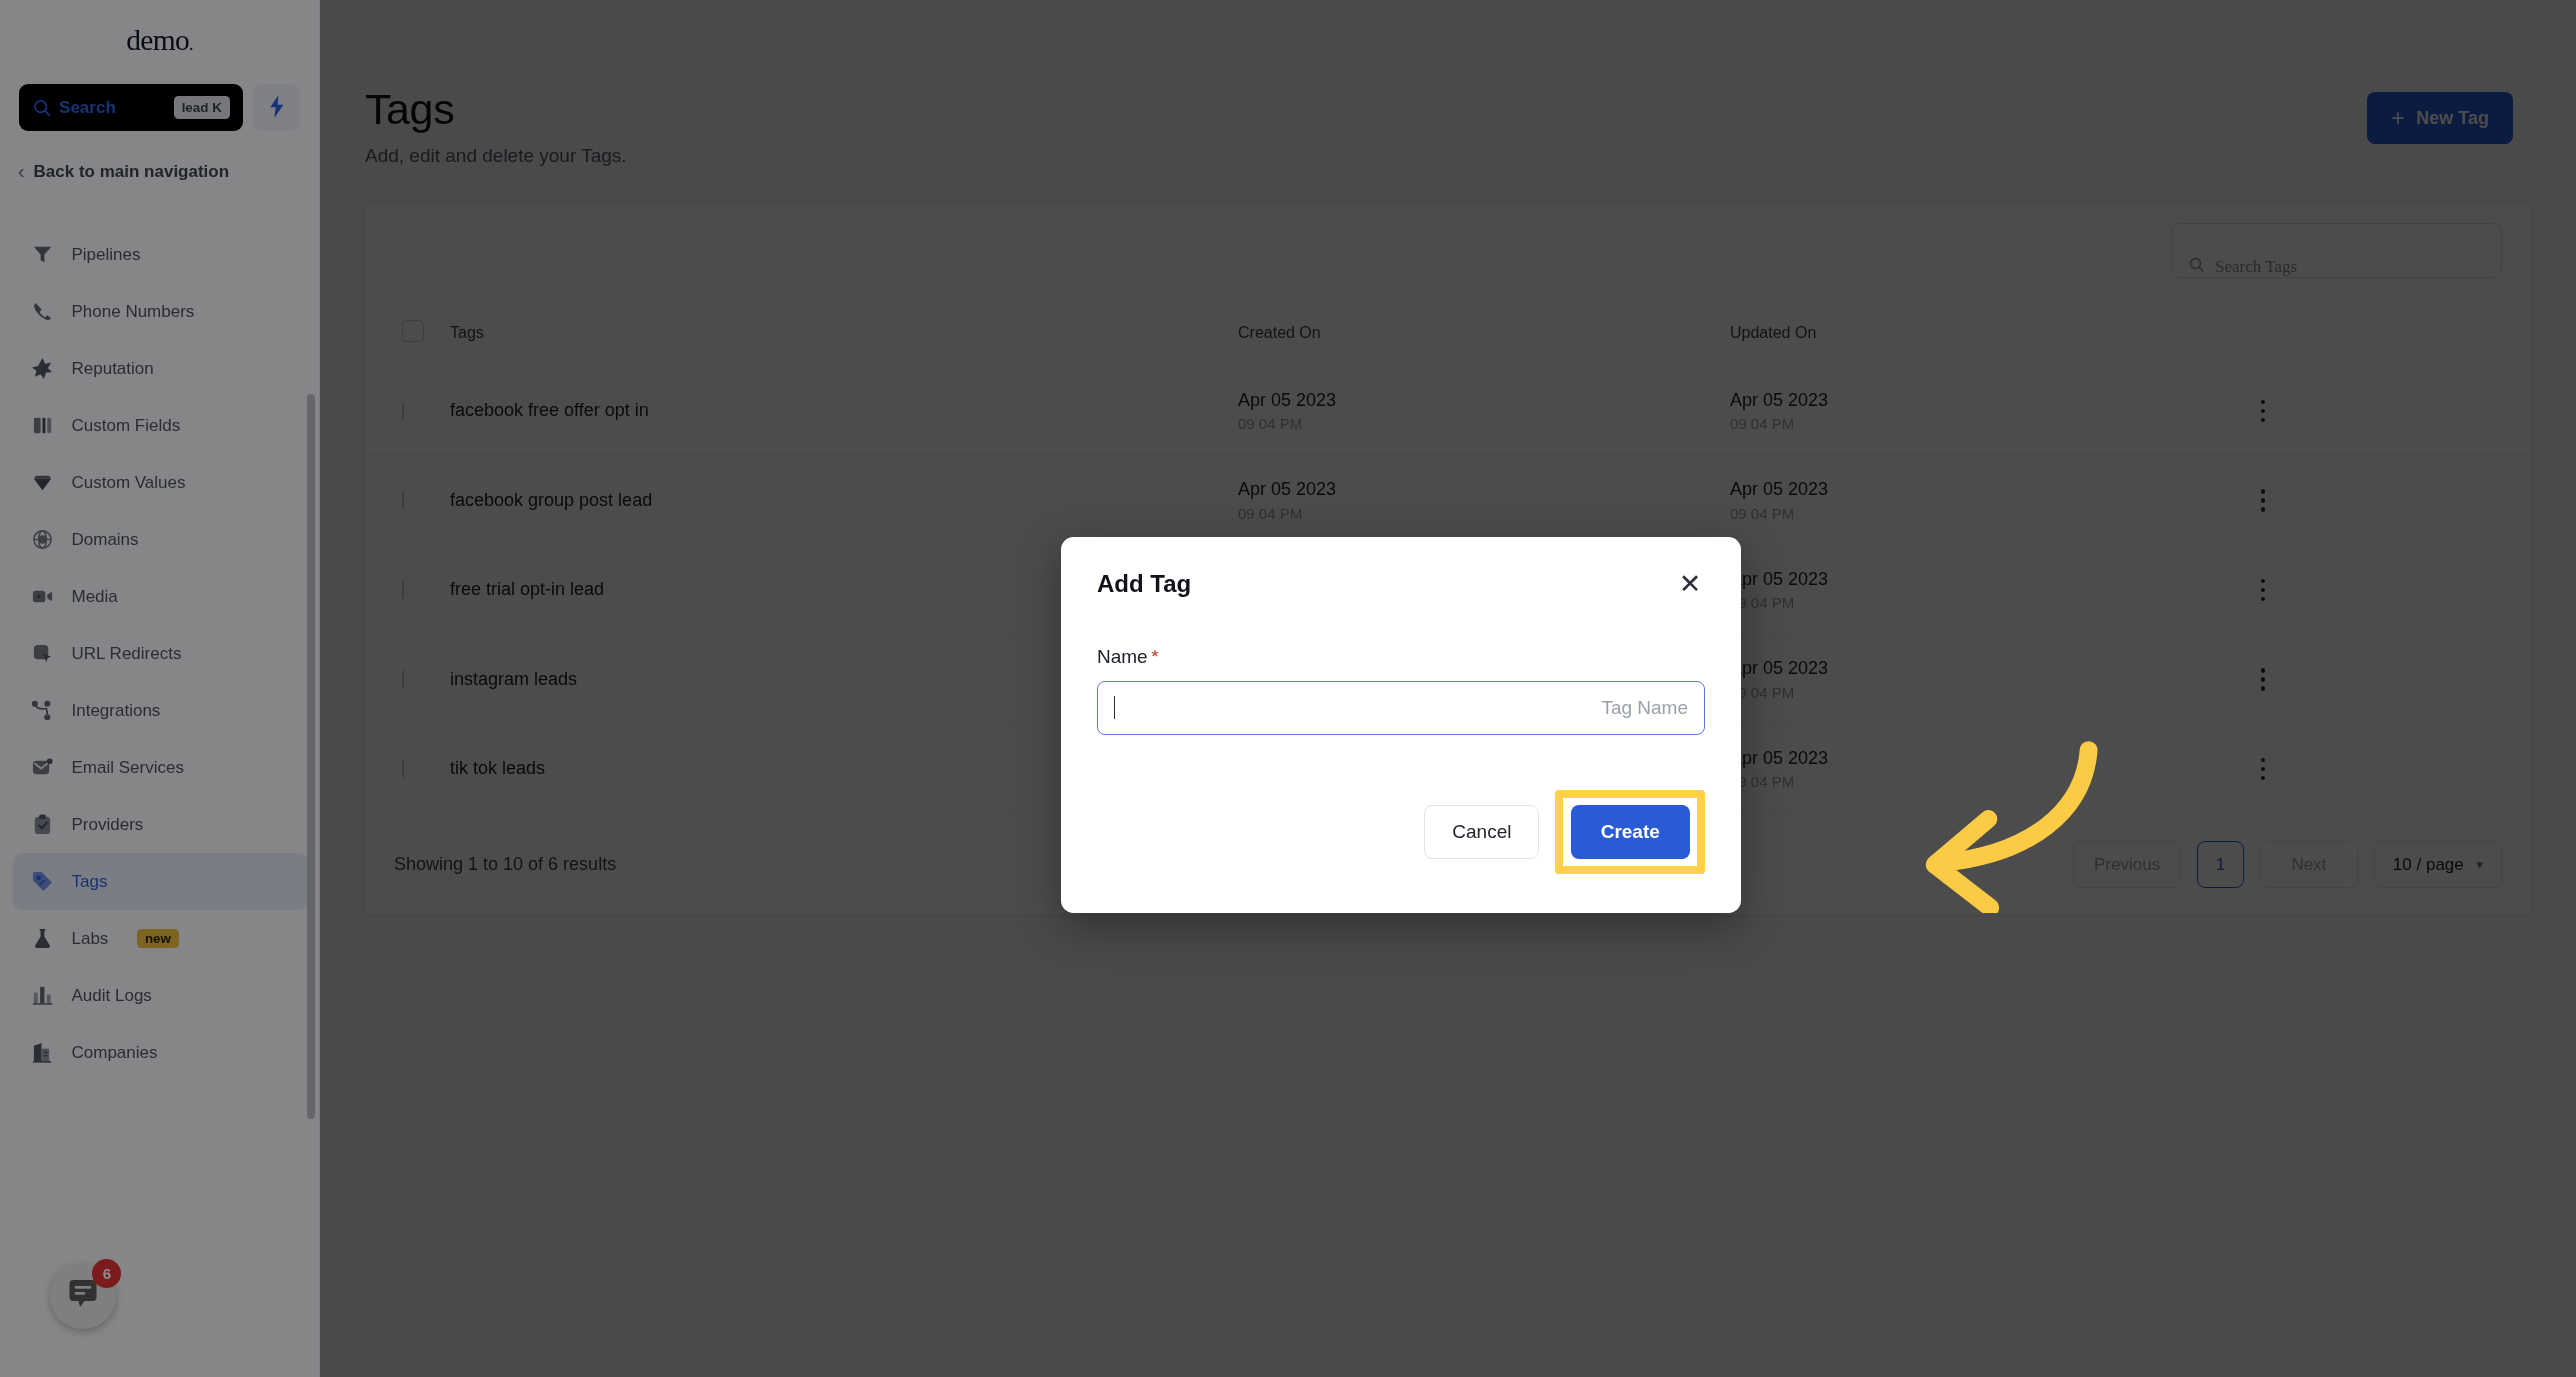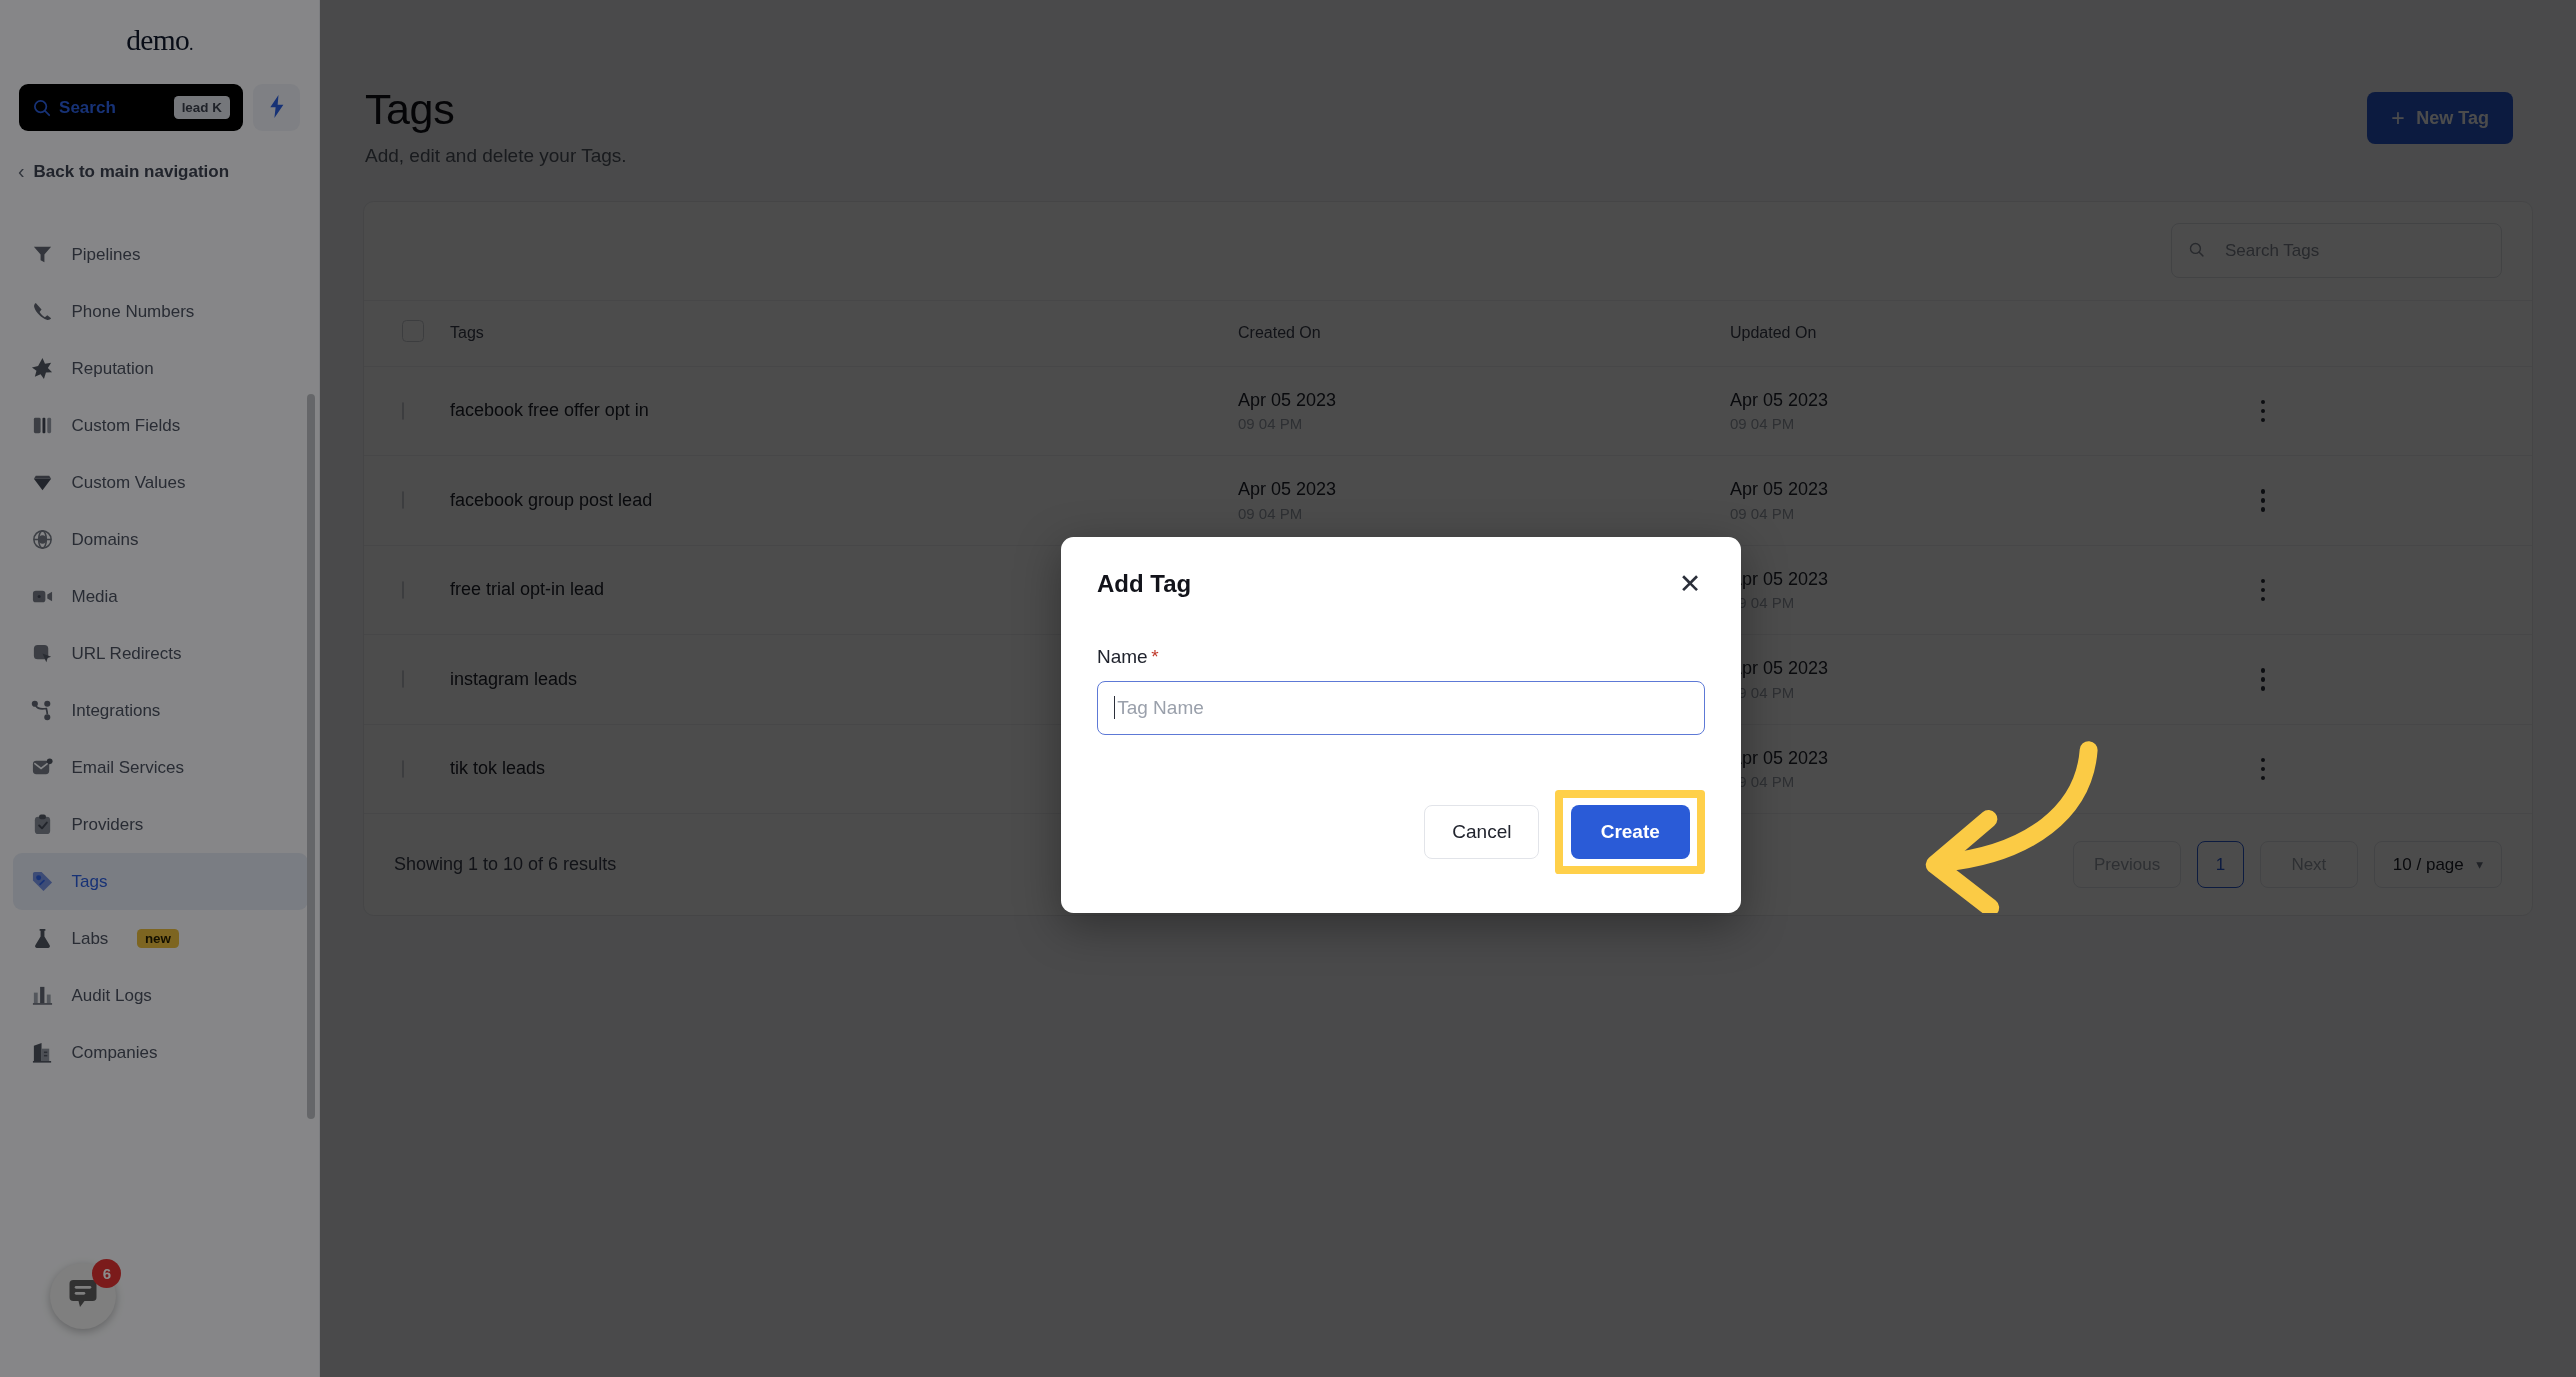--- a/index.html
+++ b/index.html
@@ -124,21 +124,21 @@
     margin:34px 43px 0 43px;
     background:#fff; border:0.9px solid #e6e8ec; border-radius:10.7px;
     overflow:hidden;
   }
   .card-top {
     height:98px; display:flex; align-items:center; justify-content:flex-end;
     padding:0 30px;
   }
   .tbl-search {
     width:331px; height:55px; border:0.9px solid #dcdfe5; border-radius:8px;
-    display:flex; align-items:center; gap:20px; padding:0 16px; cursor:text;
+    display:flex; align-items:flex-end; gap:10px; padding:0 16px; cursor:text;font-family:Liberation Serif, serif;
   }
   .tbl-search .ph { font-size:17px; color:#858b96; }
 
   table { width:100%; border-collapse:collapse; }
   thead th {
     text-align:left; font-size:16px; font-weight:400; color:#3d4250;
     padding:19.7px 0; border-top:0.9px solid #edeff2; border-bottom:0.9px solid #edeff2;
     background:#fff;
   }
   .col-chk  { width:86px; padding-left:38px !important; }
@@ -205,21 +205,21 @@
     display:flex; align-items:center; justify-content:center;
     font-size:27px; color:#2b2f3a; font-weight:300; line-height:1;
   }
   .modal-body { padding:47px 36px 0 36px; }
   .field-label { font-size:19px; color:#21242e; }
   .field-label .req { color:#c0392b; margin-left:3.6px; }
   .field-input {
     margin-top:12.5px; width:100%; height:54px;
     border:1.3px solid #5d79d6; border-radius:8px;
     display:flex; align-items:center; padding:0 16px;
-    position:relative; cursor:text;
+    position:relative; cursor:text;justify-content:space-between;
   }
   .caret {
     width:1.4px; height:23px; background:#2b2f3a; margin-right:1.8px;
   }
   .field-ph { font-size:19px; color:#9aa0ab; }
   .modal-foot {
     display:flex; align-items:center; justify-content:flex-end;
     gap:0; padding:55px 36px 39px 36px;
   }
   .btn-cancel {

